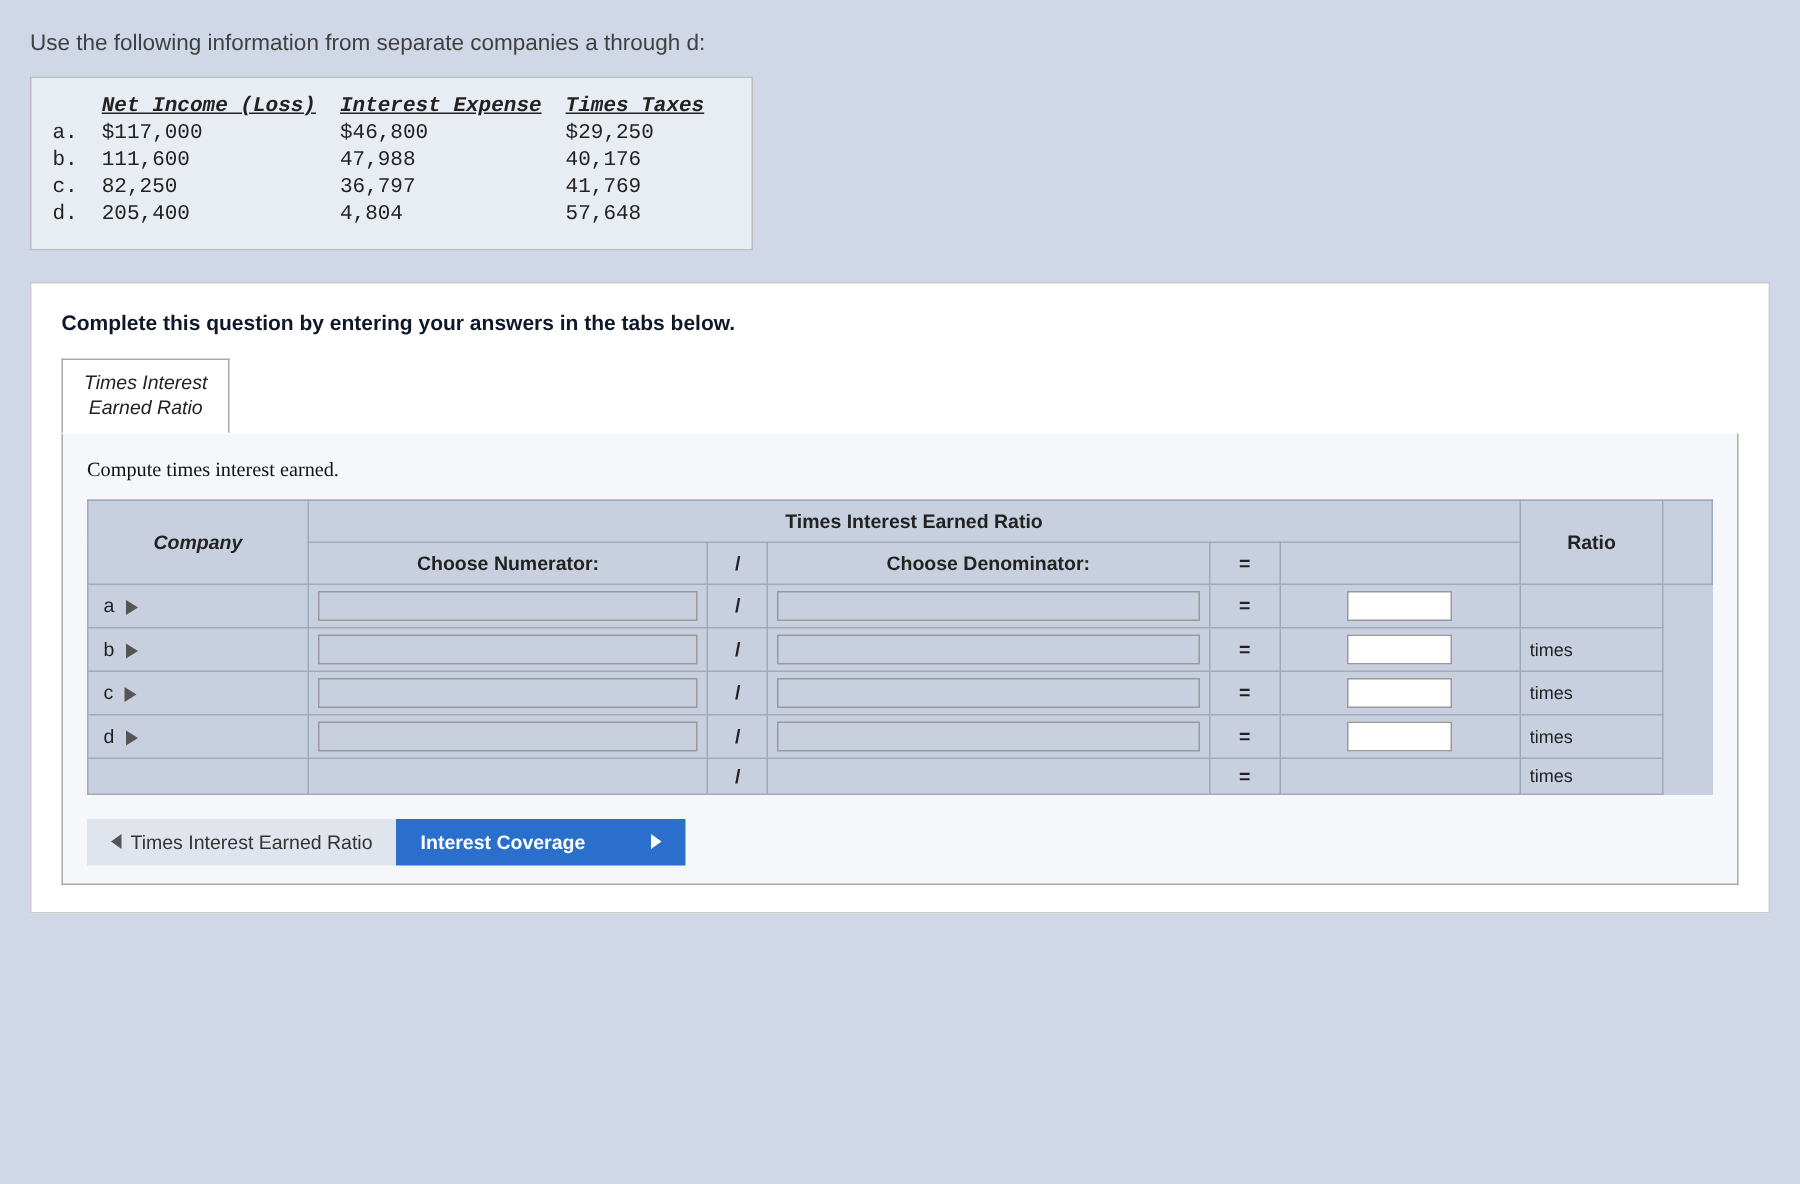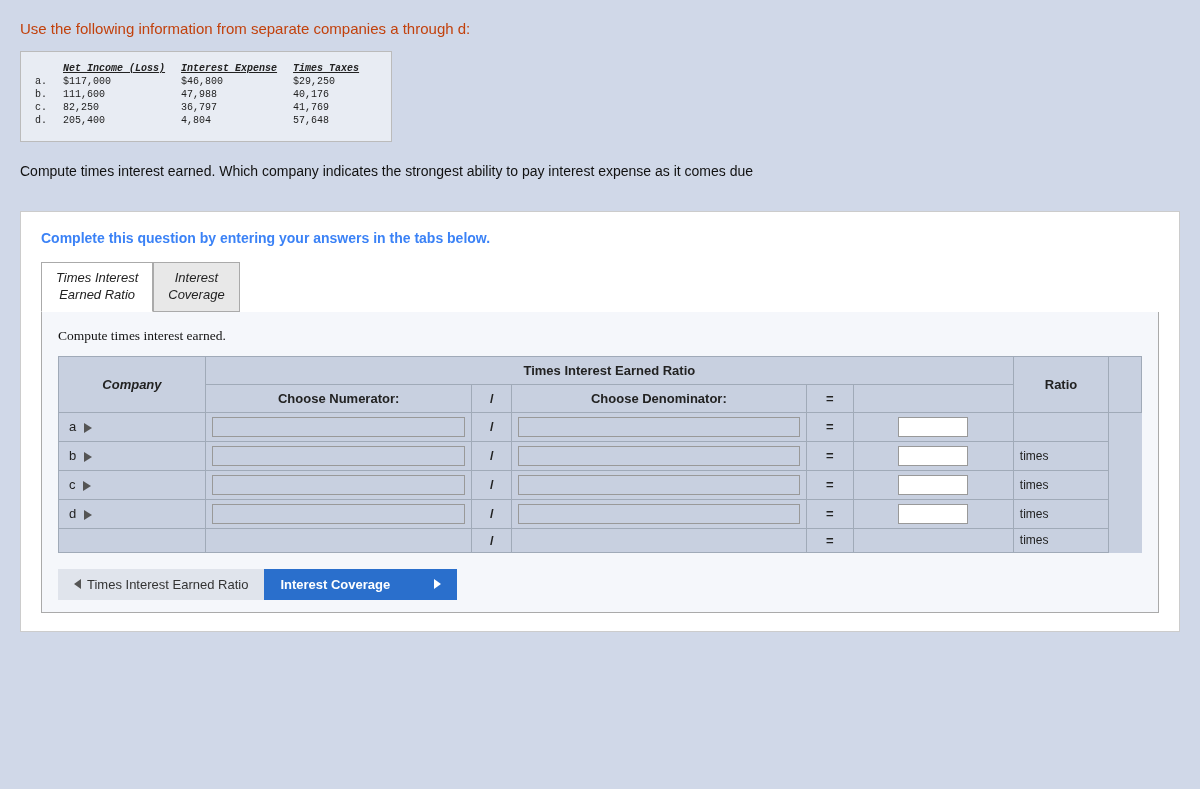--- a/index.html
+++ b/index.html
@@ -11,30 +11,30 @@
       color: #222;
     }
     .page-container {
       background: #d0d8e8;
       max-width: 1160px;
       margin: 0 auto;
     }
     .intro-text {
       font-size: 15px;
       margin-bottom: 14px;
-      color: #c2410c;
+      color: #404040;
     }
     .data-table-wrapper {
       background: #e8ecf3;
       border: 1px solid #bbb;
       display: inline-block;
       padding: 10px 20px 14px 10px;
       margin-bottom: 18px;
       font-family: 'Courier New', monospace;
-      font-size: 10px;
+      font-size: 14px;
     }
     .data-table-wrapper table {
       border-collapse: collapse;
     }
     .data-table-wrapper td {
       padding: 1px 12px 1px 4px;
       vertical-align: top;
     }
     .data-table-wrapper td.header {
       font-weight: bold;
@@ -50,21 +50,21 @@
     .white-card {
       background: #fff;
       border: 1px solid #ccc;
       padding: 18px 20px;
       margin-bottom: 0;
     }
     .complete-instruction {
       font-weight: bold;
       font-size: 14px;
       margin-bottom: 16px;
-      color: #3b82f6;
+      color: #0f172a;
     }
     .tabs-row {
       display: flex;
       margin-bottom: 0;
       border-bottom: none;
     }
     .tab {
       border: 1px solid #aaa;
       background: #e8e8e8;
       padding: 7px 14px;
@@ -253,34 +253,30 @@
           <td>d.</td>
           <td>205,400</td>
           <td>4,804</td>
           <td>57,648</td>
         </tr>
       </tbody>
     </table>
   </div>
 
   
-  <p class="question-text">Compute times interest earned. Which company indicates the strongest ability to pay interest expense as it comes due</p>
 
   <br>
 
   
   <div class="white-card">
     <p class="complete-instruction">Complete this question by entering your answers in the tabs below.</p>
 
     <div class="tabs-row">
       <div class="tab active">
         Times Interest<br>Earned Ratio
-      </div>
-      <div class="tab">
-        Interest<br>Coverage
       </div>
     </div>
 
     <div class="tab-content">
       <p class="compute-label">Compute times interest earned.</p>
 
       <table class="ratio-table">
         <thead>
           <tr>
             <th rowspan="2" class="company-col">Company</th>

